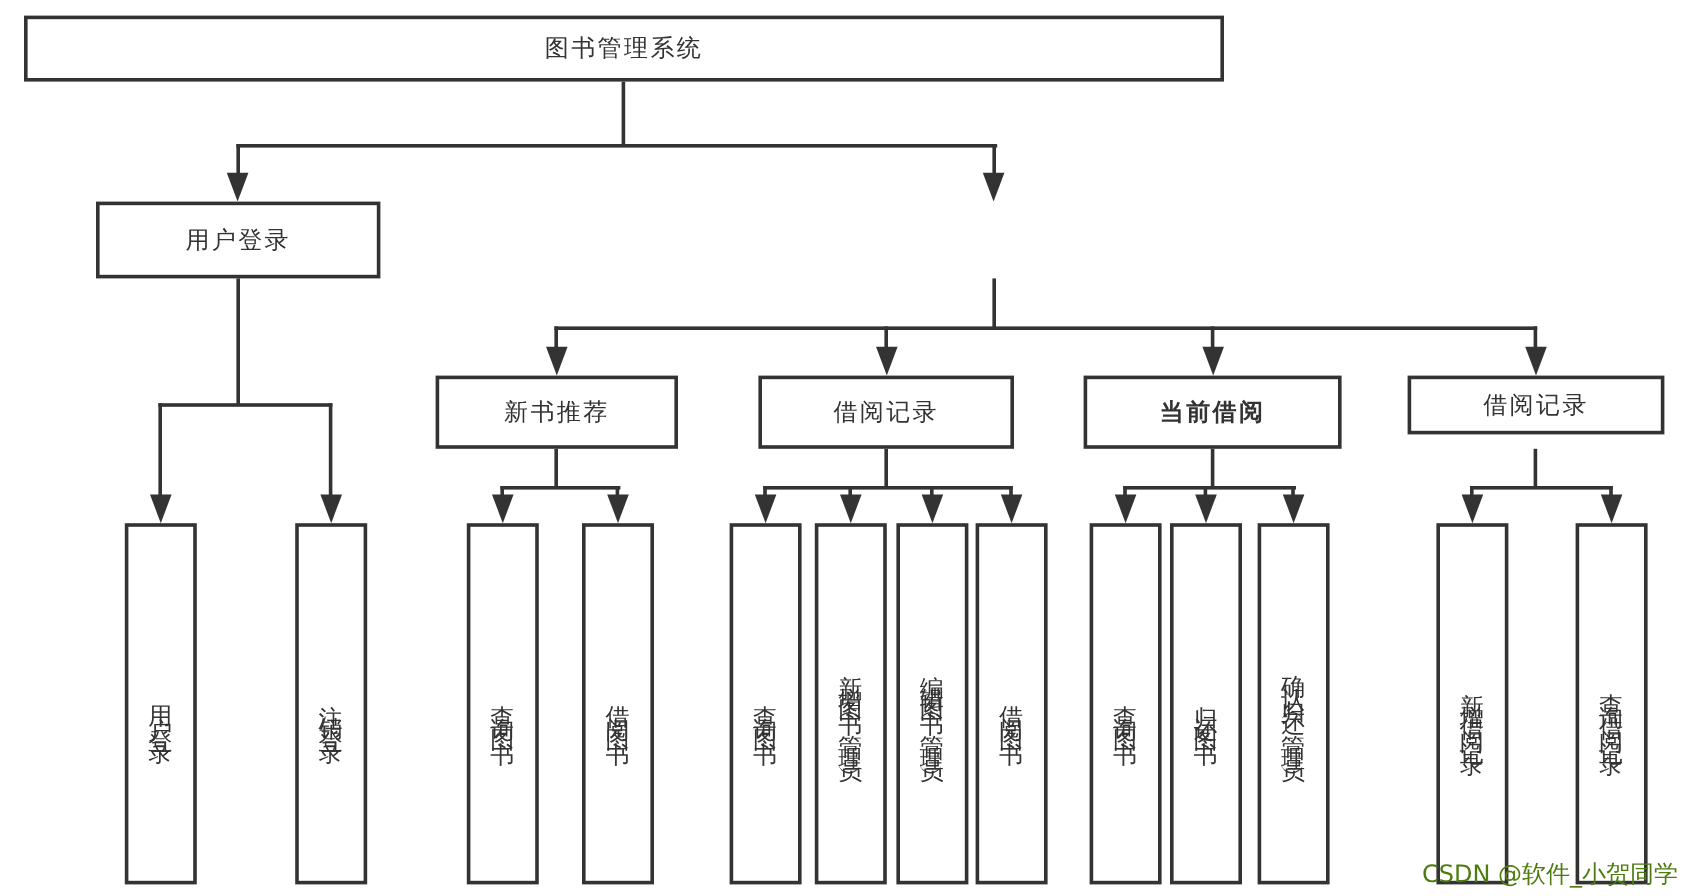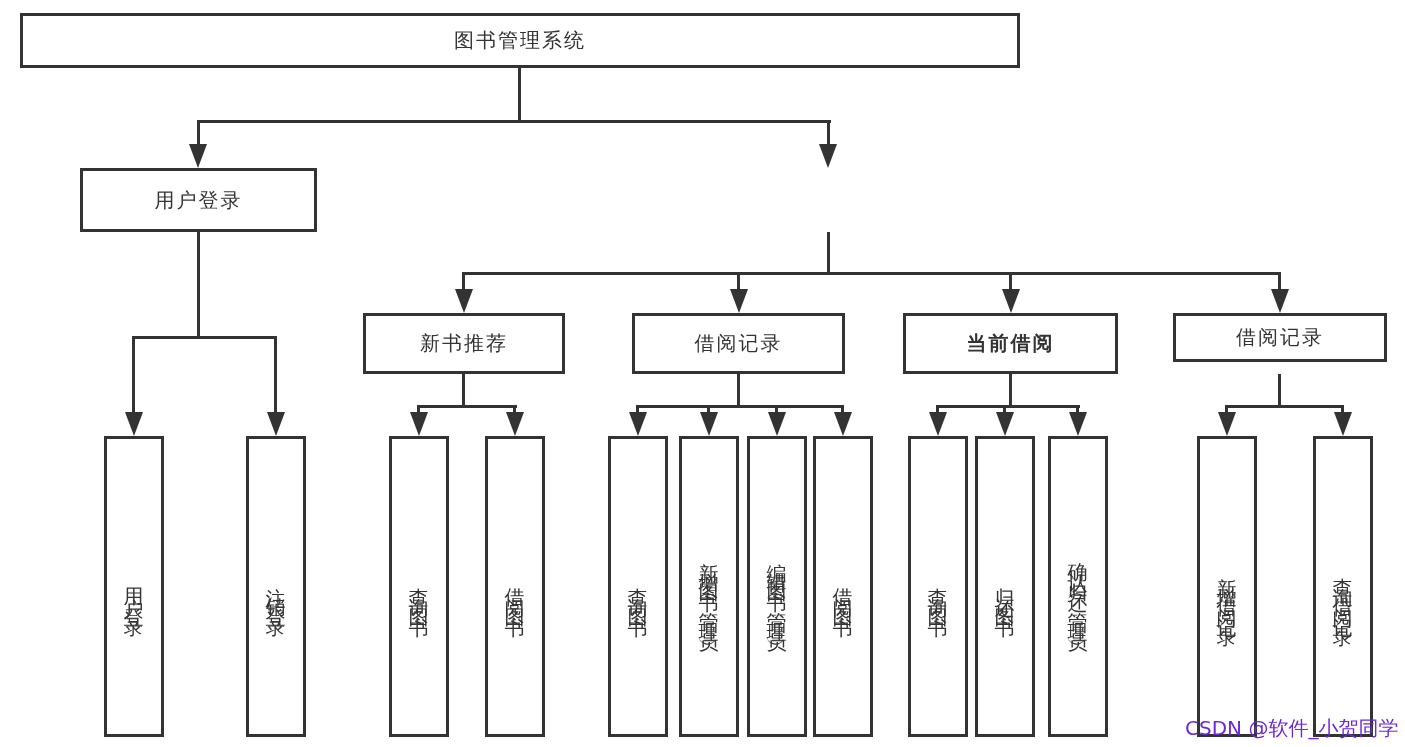--- a/index.html
+++ b/index.html
@@ -10,21 +10,21 @@
        display:flex;align-items:center;justify-content:center;
        color:#333;font-size:20px;letter-spacing:2px;white-space:nowrap;}
   .vbox{letter-spacing:0;}
   .vbox span{writing-mode:vertical-rl;text-orientation:mixed;letter-spacing:10px;
              line-height:1;margin-top:10px;}
   .hl{position:absolute;height:3px;background:#333;}
   .vl{position:absolute;width:3px;background:#333;}
   .arrow{position:absolute;width:0;height:0;
          border-left:9px solid transparent;border-right:9px solid transparent;
          border-top:24px solid #333;}
-  .watermark{position:absolute;left:1185px;top:715px;font-size:20px;color:#6d28d9;
+  .watermark{position:absolute;left:1185px;top:715px;font-size:20px;color:#4d7c0f;
              z-index:10;letter-spacing:0;white-space:nowrap;}
 </style>
 </head>
 <body>
 
 <div class="stage">
 
   <div class="box" style="left:20px;top:13px;width:1000px;height:55px;">
     <span>图书管理系统</span>
   </div>

